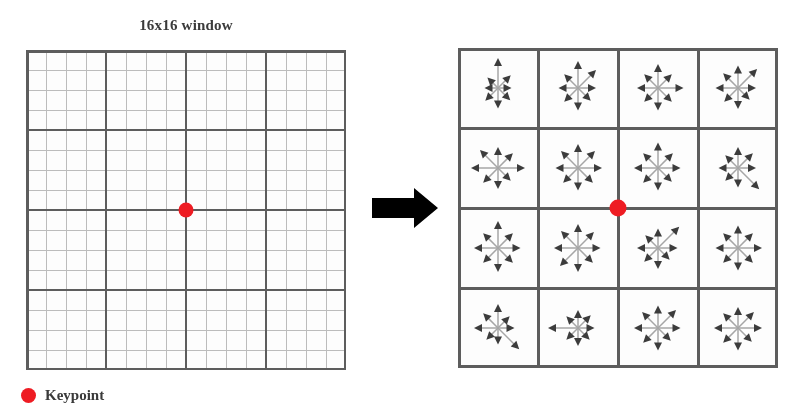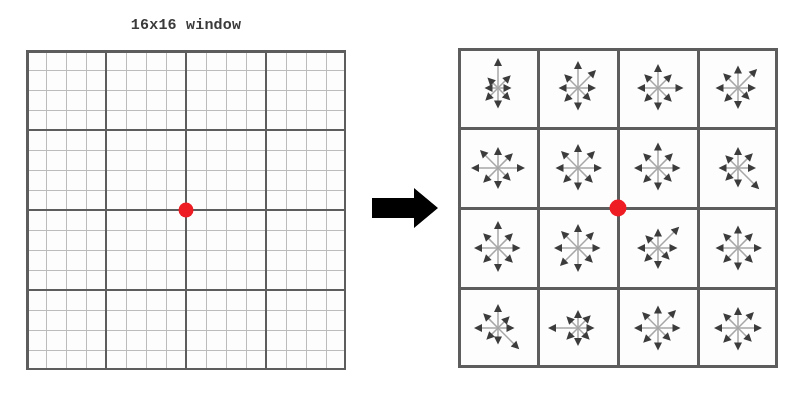--- a/index.html
+++ b/index.html
@@ -5,21 +5,21 @@
   html, body {
     margin: 0;
     padding: 0;
     background: #ffffff;
   }
   .canvas {
     position: relative;
     width: 780px;
     height: 416px;
     background: #ffffff;
-    font-family: Liberation Mono, monospace;
+    font-family: Liberation Serif, serif;
     overflow: hidden;
   }
   .panel-title {
     position: absolute;
     width: 320px;
     text-align: center;
     font-size: 15px;
     font-weight: 700;
     color: #3b3b3b;
     letter-spacing: 0.2px;
@@ -403,14 +403,18 @@
       <line x1="0" y1="80" x2="320" y2="80" stroke="#5d5d5d" stroke-width="3" shape-rendering="crispEdges"></line>
       <line x1="160" y1="0" x2="160" y2="320" stroke="#5d5d5d" stroke-width="3" shape-rendering="crispEdges"></line>
       <line x1="0" y1="160" x2="320" y2="160" stroke="#5d5d5d" stroke-width="3" shape-rendering="crispEdges"></line>
       <line x1="240" y1="0" x2="240" y2="320" stroke="#5d5d5d" stroke-width="3" shape-rendering="crispEdges"></line>
       <line x1="0" y1="240" x2="320" y2="240" stroke="#5d5d5d" stroke-width="3" shape-rendering="crispEdges"></line>
       <line x1="318.5" y1="0" x2="318.5" y2="320" stroke="#5d5d5d" stroke-width="3" shape-rendering="crispEdges"></line>
       <line x1="0" y1="318.5" x2="320" y2="318.5" stroke="#5d5d5d" stroke-width="3" shape-rendering="crispEdges"></line>
       <circle cx="160" cy="160" r="8.5" fill="#ee1c23"></circle>
     </svg>
 
+  <div class="legend">
+    <span class="legend-dot" id="legend-dot" style="background: rgb(238, 28, 35);"></span>
+    <span class="legend-label">Keypoint</span>
+  </div>
 
 </div>
 
 </body></html>

